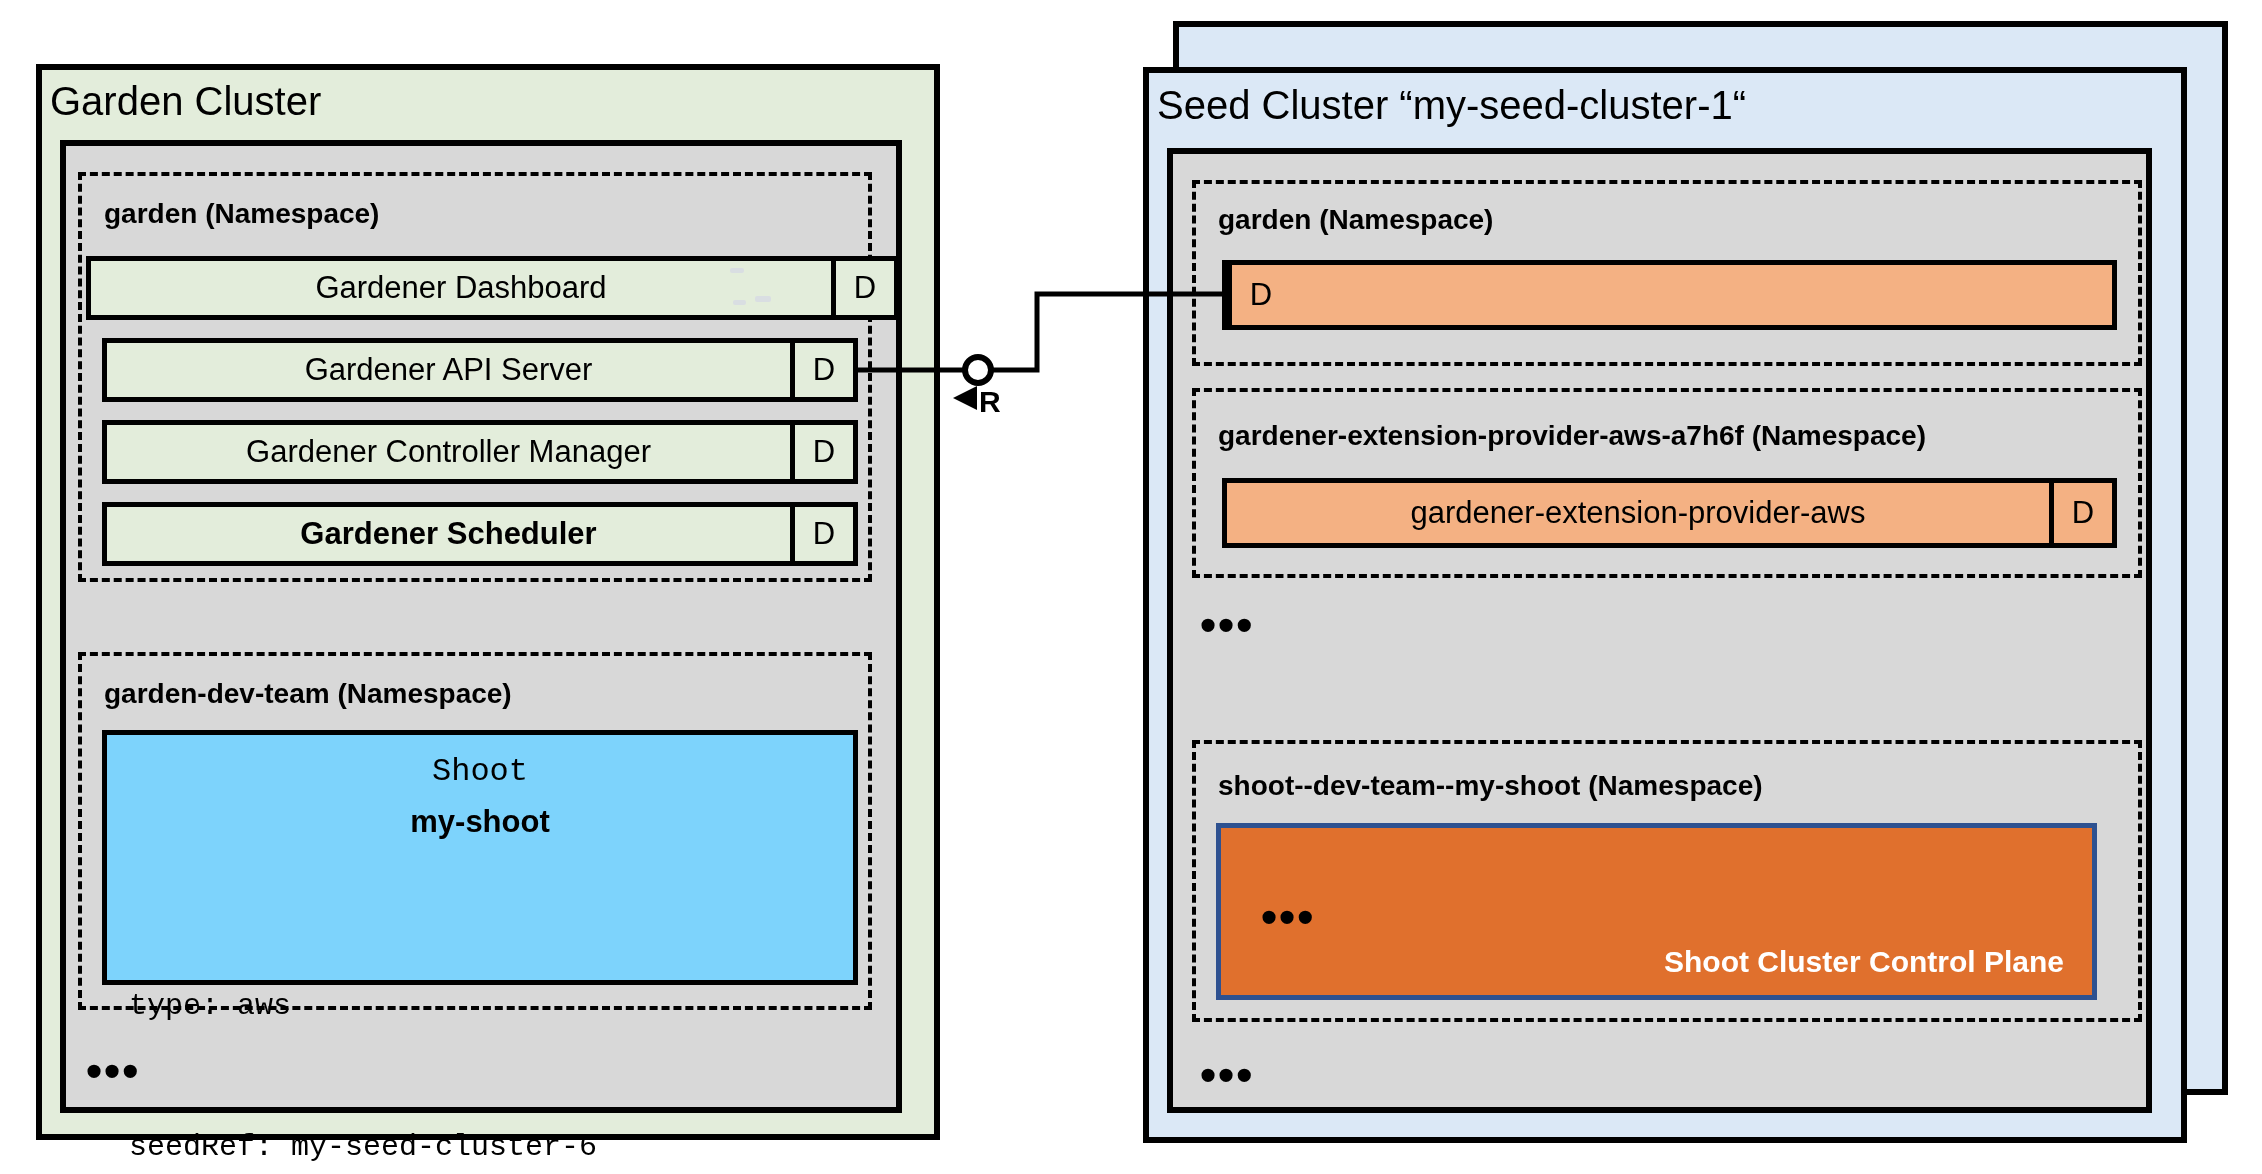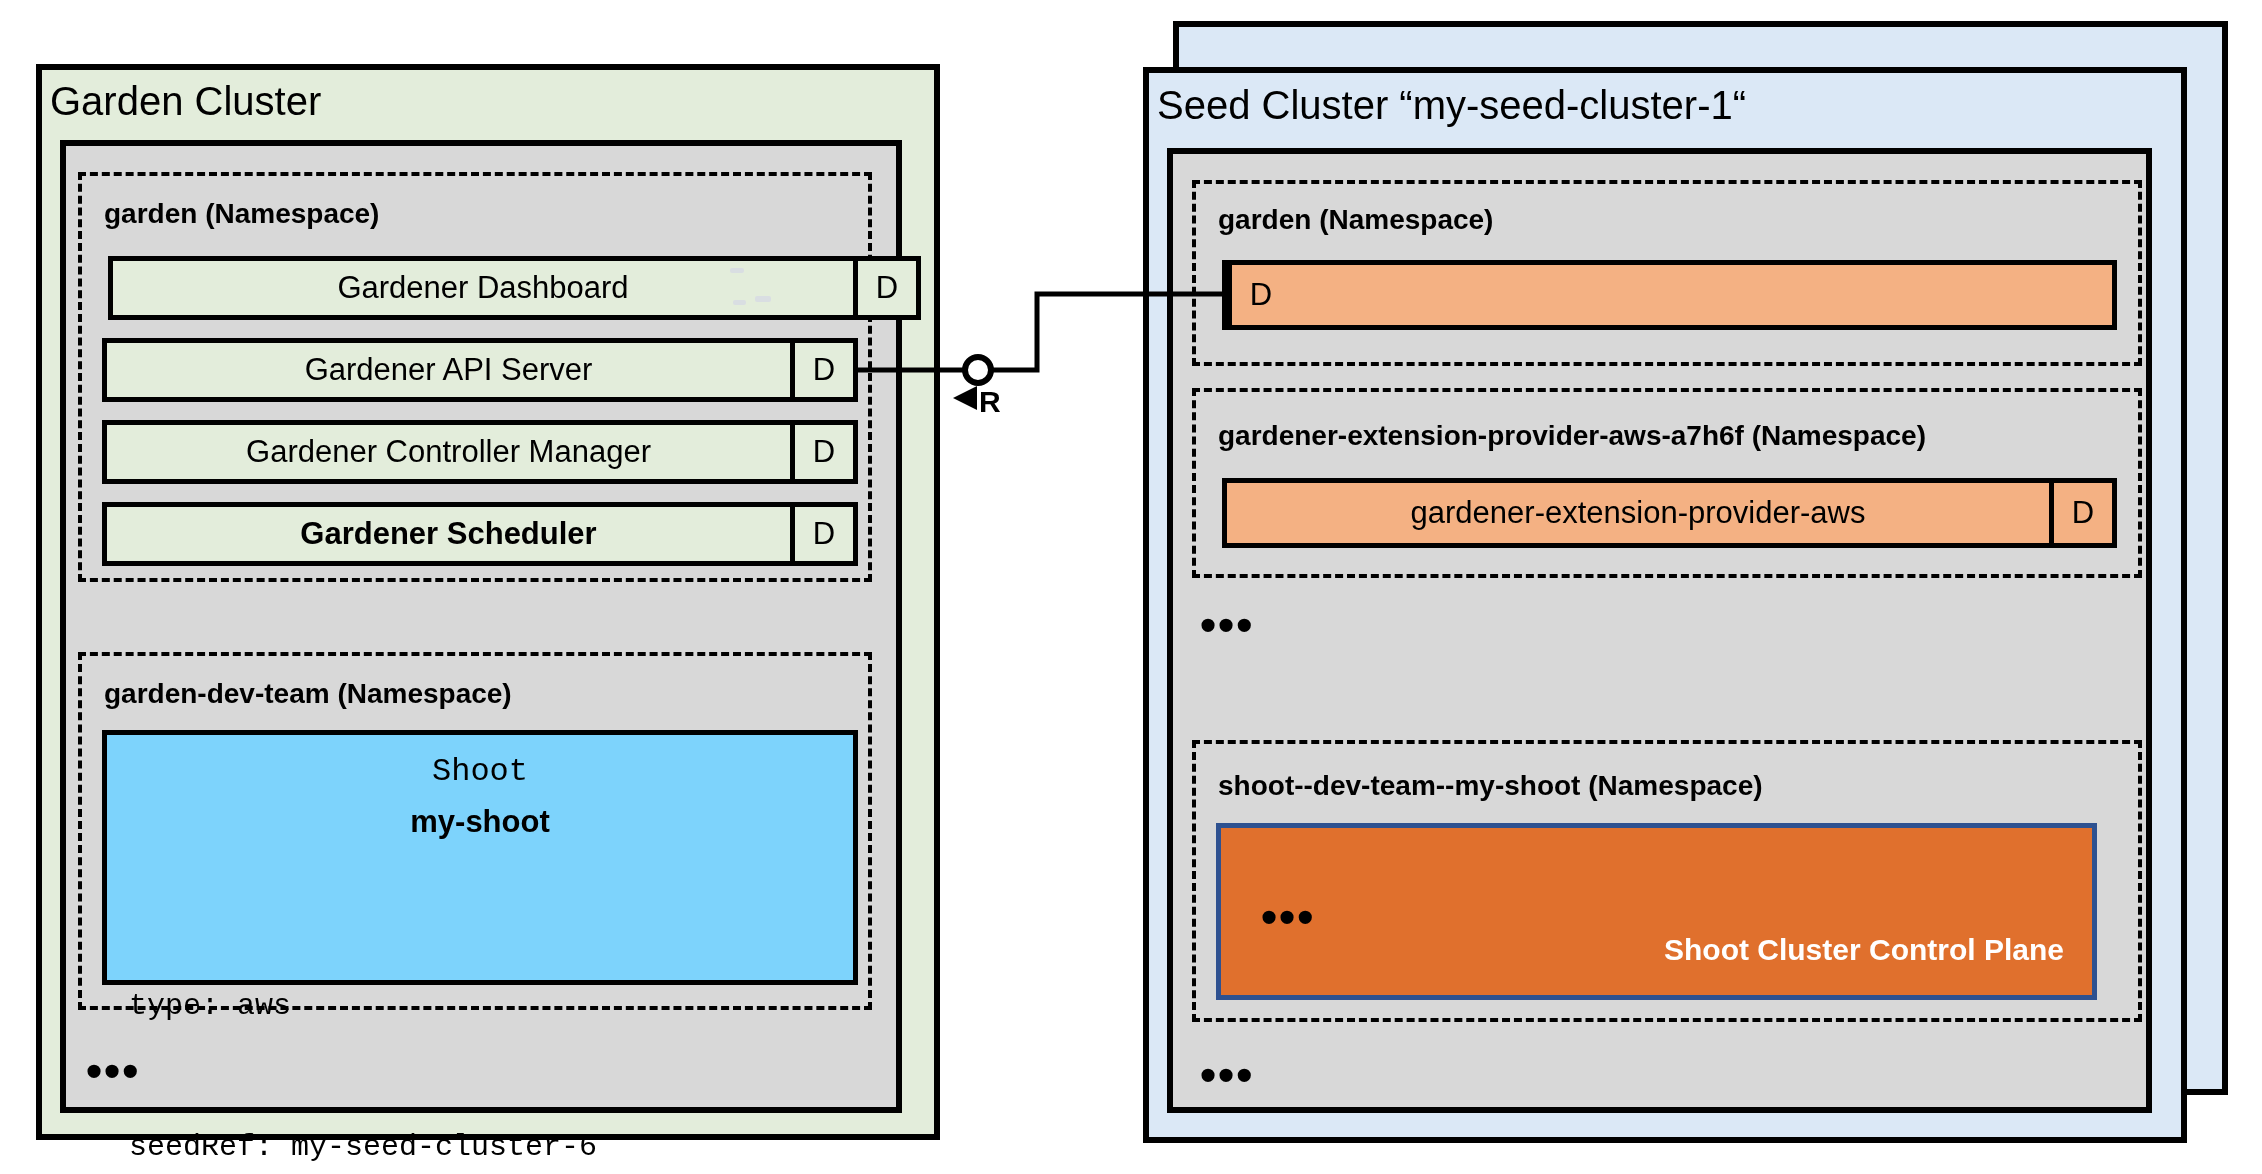--- a/index.html
+++ b/index.html
@@ -23,41 +23,41 @@
   .row.orange{background:#f4b183;}
   .bold .lbl{font-weight:700;}
   
   .shoot-card{background:#7dd3fc;border:5px solid #000;}
   .shoot-kind{font-family:"Liberation Mono","DejaVu Sans Mono",monospace;font-size:32px;text-align:center;line-height:50px;margin-top:12px;}
   .shoot-name{font-size:31px;font-weight:700;text-align:center;line-height:50px;}
   .shoot-spec{position:absolute;left:22px;top:154px;font-family:"Liberation Mono","DejaVu Sans Mono",monospace;font-size:30px;line-height:47px;white-space:pre;}
   
   .ellipsis{font-size:46px;line-height:46px;font-weight:700;letter-spacing:2px;white-space:nowrap;}
   .control-plane{background:#e0702d;border:5px solid #2e5190;}
-  .cp-label{position:absolute;right:28px;bottom:28px;color:#fff;font-size:30px;font-weight:700;white-space:nowrap;}
+  .cp-label{position:absolute;right:28px;bottom:16px;color:#fff;font-size:30px;font-weight:700;white-space:nowrap;}
   .cp-dots{position:absolute;left:40px;top:66px;color:#000;}
   .ghost{position:absolute;background:#d7dae3;border-radius:2px;opacity:.85;}
   svg.overlay{position:absolute;left:0;top:0;z-index:20;pointer-events:none;}
   .z1{z-index:1}.z2{z-index:2}.z3{z-index:3}.z4{z-index:4}.z5{z-index:5}
 </style>
 </head>
 <body>
 
 <div id="canvas">
 
   <div class="abs cluster-green z1" style="left:36px;top:64px;width:904px;height:1076px;"></div>
 
   <div class="abs cluster-title z3" style="left:50px;top:78px;">Garden Cluster</div>
 
   <div class="abs inner-gray z2" style="left:60px;top:140px;width:842px;height:973px;"></div>
 
   <div class="abs ns-dashed z3" style="left:78px;top:172px;width:794px;height:410px;"></div>
   <div class="abs ns-label z4" style="left:104px;top:198px;">garden (Namespace)</div>
 
-  <div class="abs row green z4" style="left:108px;top:256px;width:813px;height:64px;">
+  <div class="abs row green z4" style="left:86px;top:256px;width:813px;height:64px;">
     <div class="lbl">Gardener Dashboard</div>
     <div class="badge">D</div>
   </div>
 
   <div class="ghost z5" style="left:730px;top:268px;width:14px;height:5px;"></div>
   <div class="ghost z5" style="left:733px;top:300px;width:13px;height:5px;"></div>
   <div class="ghost z5" style="left:755px;top:296px;width:16px;height:6px;"></div>
 
   <div class="abs row green z4" style="left:102px;top:338px;width:756px;height:64px;">
     <div class="lbl">Gardener API Server</div>

